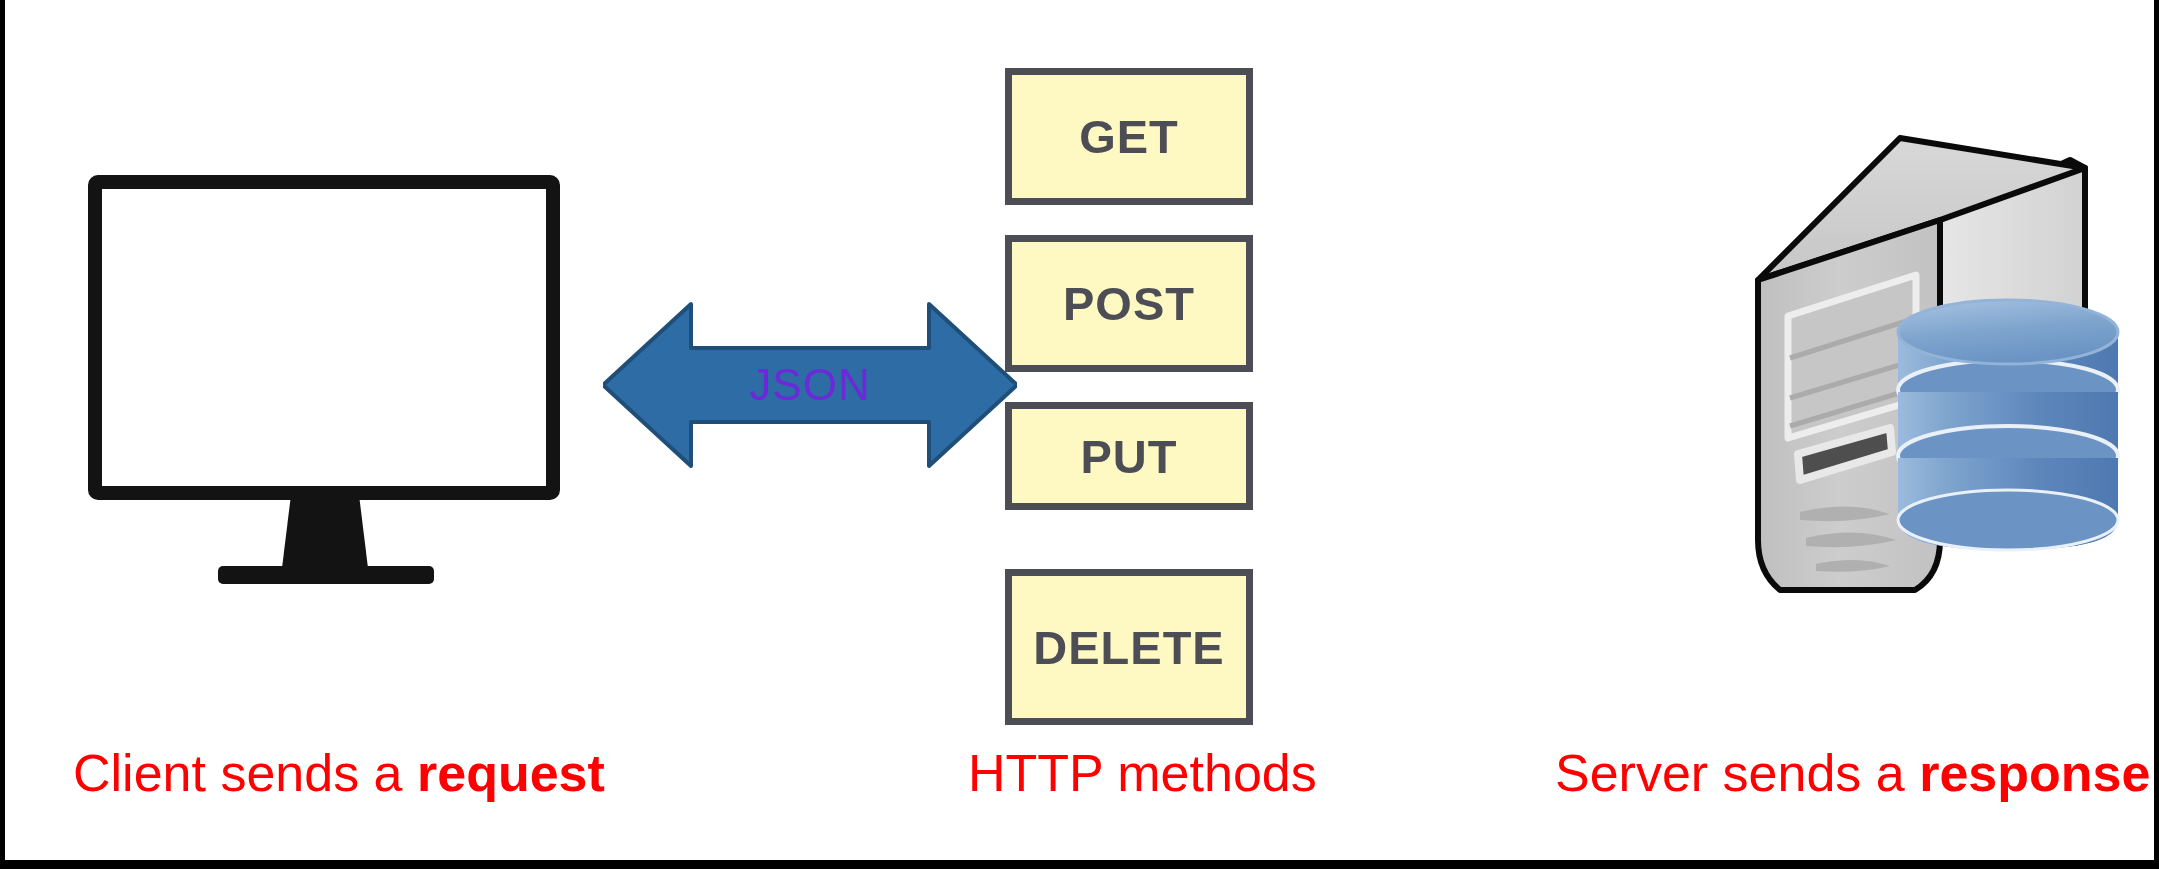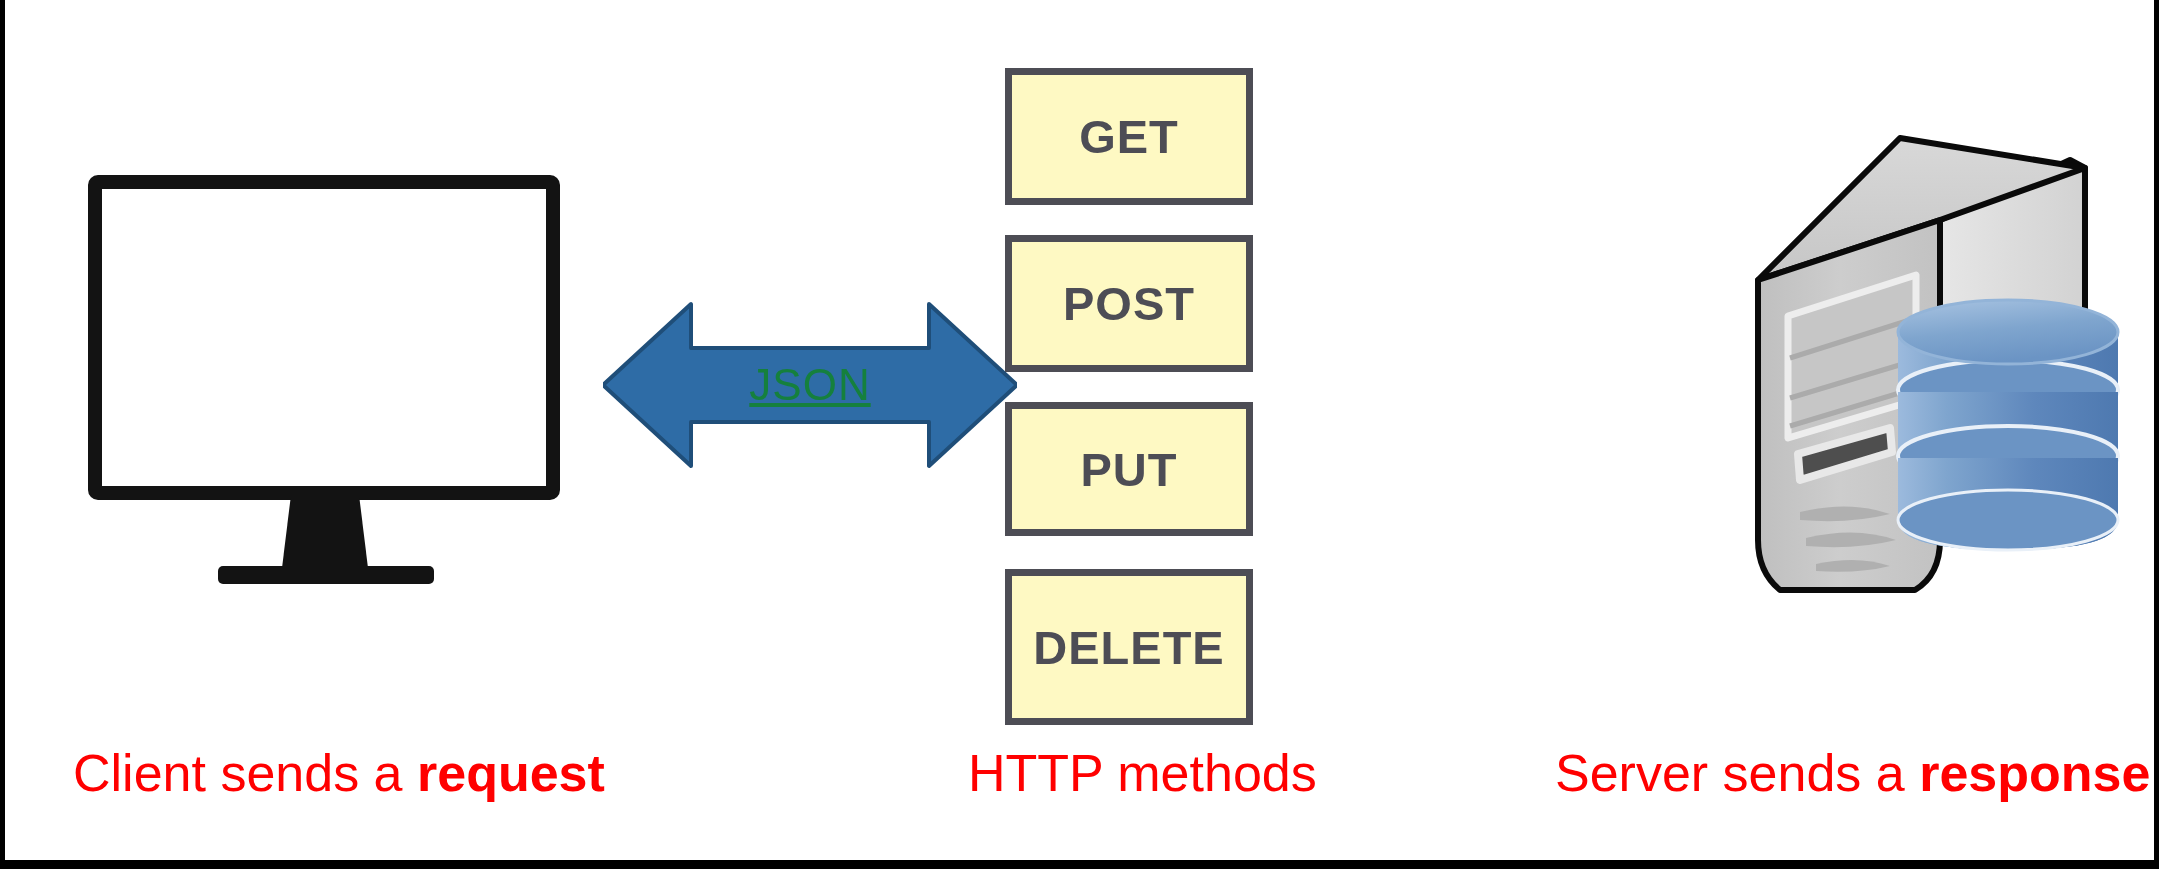--- a/index.html
+++ b/index.html
@@ -72,26 +72,25 @@
   .arrow svg { display: block; width: 100%; height: 100%; }
   .arrow-label {
     position: absolute;
     left: 0;
     top: 0;
     width: 100%;
     height: 100%;
     display: flex;
     align-items: center;
     justify-content: center;
-    color: #15803d;
+    color: #6d28d9;
     font-size: 44px;
     font-family: "Liberation Sans", sans-serif;
     letter-spacing: 1px;
     pointer-events: none;
-    text-decoration: underline;
   }
   #arrow-json  { left: 598px;  width: 414px; }
   #arrow-http  { left: 1328px; width: 392px; }
 
   
   .method-box {
     position: absolute;
     left: 1000px;
     width: 248px;
     box-sizing: border-box;
@@ -101,21 +100,21 @@
     align-items: center;
     justify-content: center;
     color: #4D4D55;
     font-size: 47px;
     font-weight: bold;
     font-family: "Liberation Sans", sans-serif;
     letter-spacing: 1px;
   }
   #method-box-0 { top: 68px;  height: 137px; }
   #method-box-1 { top: 235px; height: 137px; }
-  #method-box-2 { top: 402px; height: 134px; }
+  #method-box-2 { top: 402px; height: 108px; }
   #method-box-3 { top: 569px; height: 156px; }
 
   
   #server-group {
     position: absolute;
     left: 1735px;
     top: 120px;
     width: 400px;
     height: 500px;
   }

